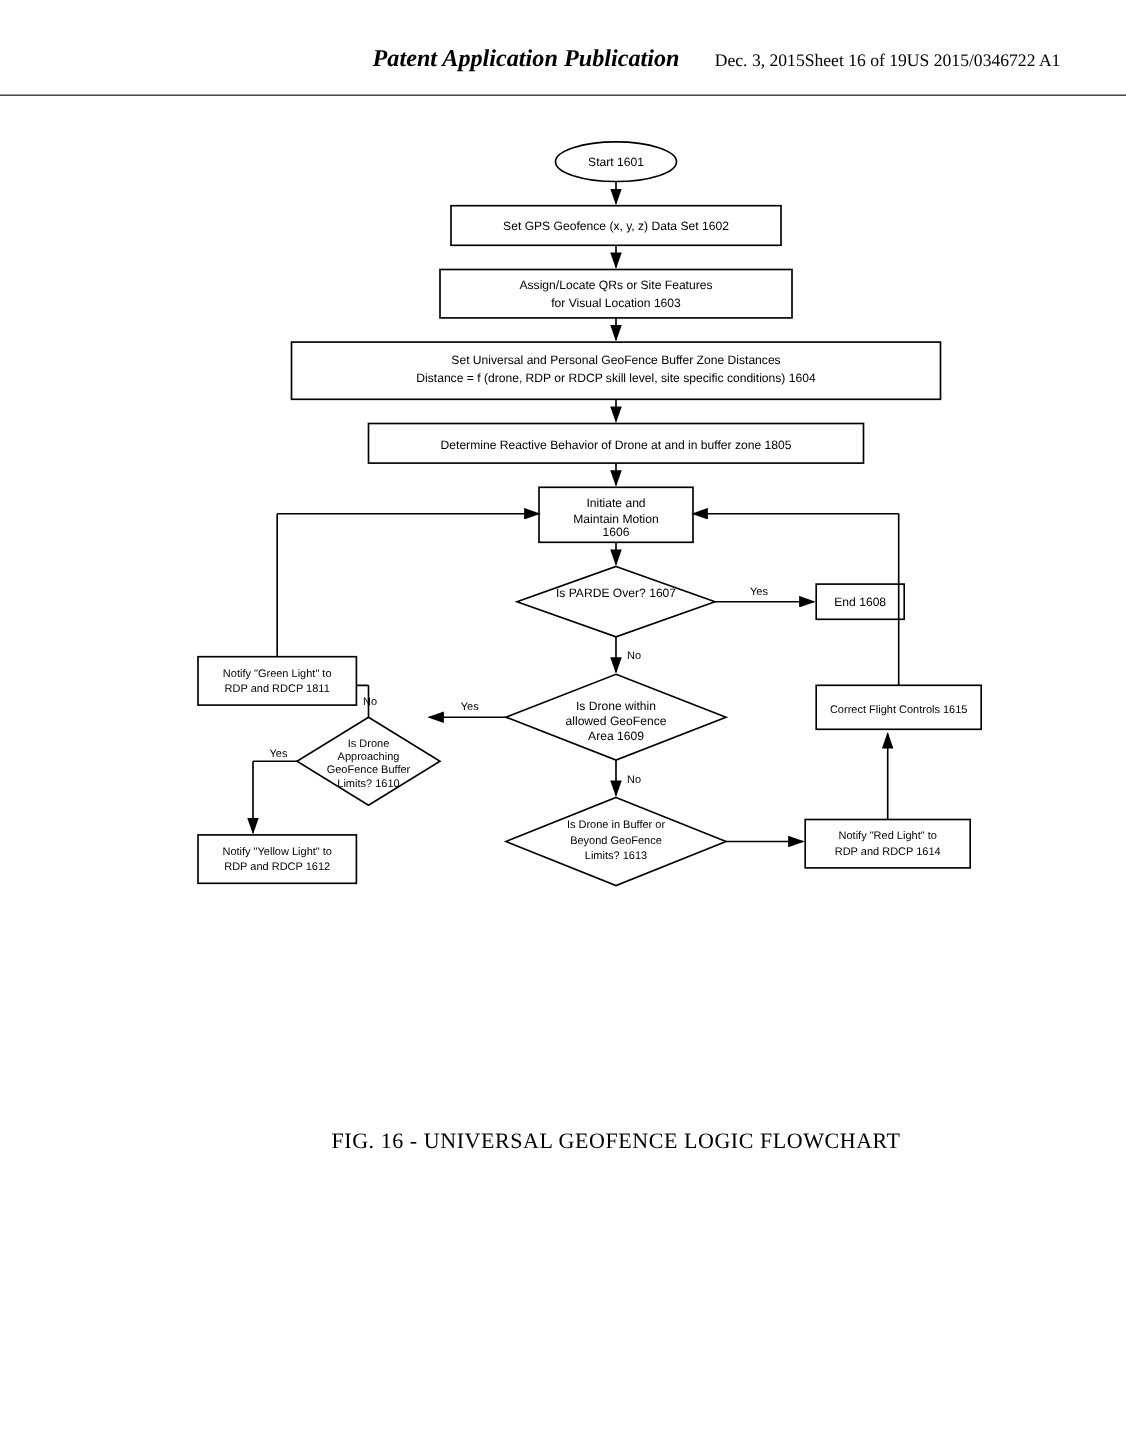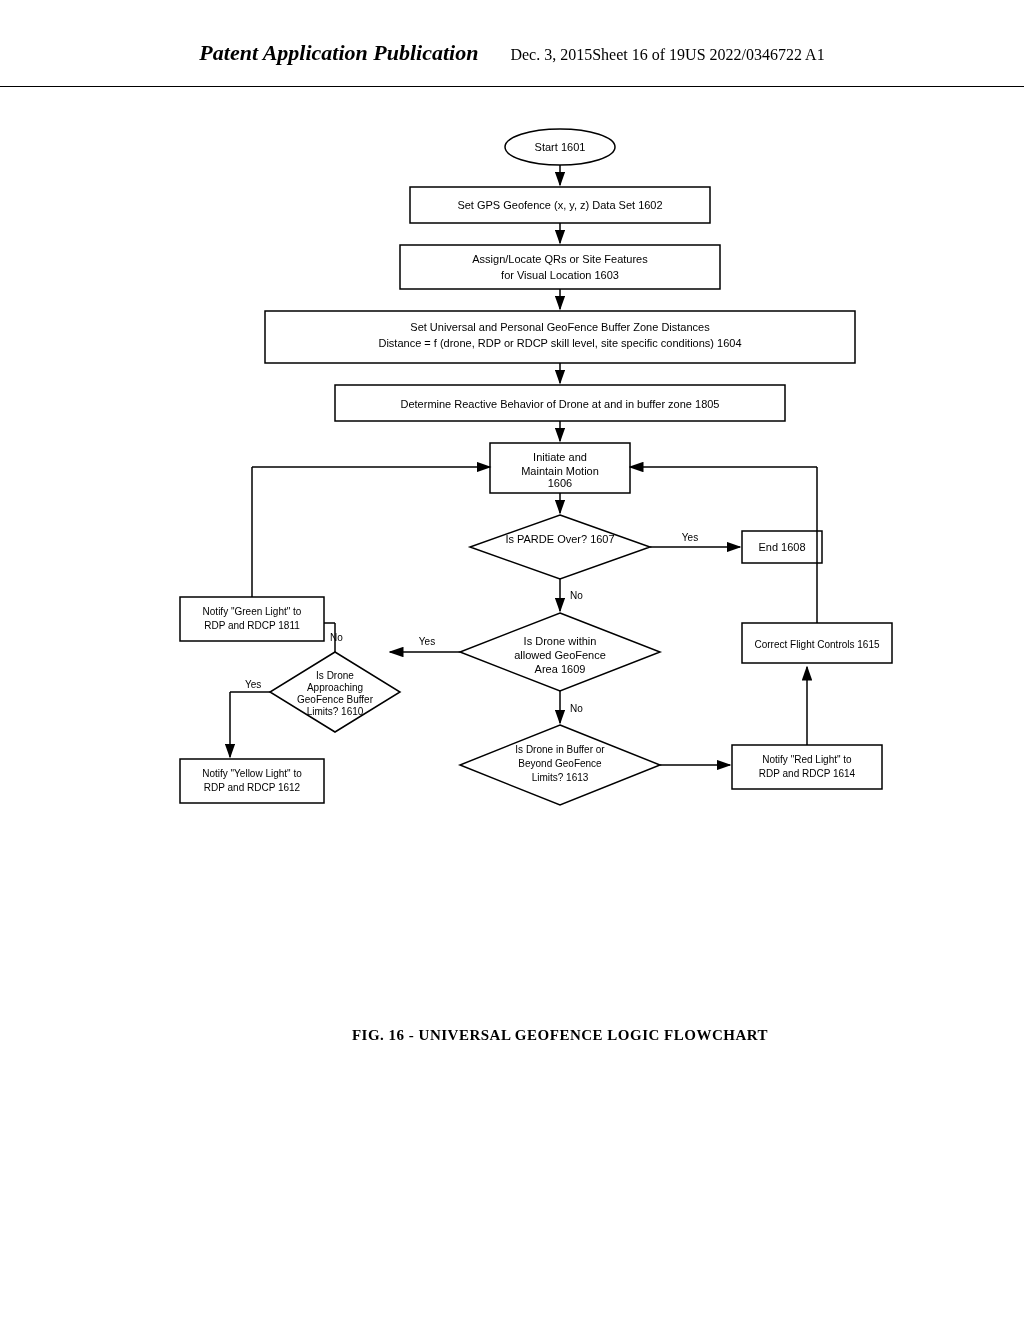--- a/index.html
+++ b/index.html
@@ -7,21 +7,21 @@
       background: #fff;
       font-family: 'Times New Roman', Times, serif;
       width: 1024px;
       min-height: 1320px;
       position: relative;
       overflow-x: hidden;
     }
 
     .page-header {
       display: flex;
-      justify-content: center;
+      justify-content: flex-end;
       align-items: baseline;
       padding: 40px 60px 20px 60px;
       border-bottom: 1px solid #000;
     }
 
     .header-title {
       font-size: 22px;
       font-weight: bold;
       font-style: italic;
     }
@@ -50,34 +50,34 @@
       margin-left: 48px;
     }
 
     svg.flowchart {
       width: 780px;
       height: 900px;
     }
 
     .figure-caption {
       text-align: center;
-      font-size: 15px;
-      font-weight: bold;
+      font-size: 20px;
+      font-weight: normal;
       margin-top: 10px;
       letter-spacing: 0.5px;
     }
   </style>
 </head>
 <body>
 
 <div class="page-header">
   <span class="header-title">Patent Application Publication</span>
   <span class="header-date">Dec. 3, 2015</span>
   <span class="header-sheet">Sheet 16 of 19</span>
-  <span class="header-patent">US 2022/0346722 A1</span>
+  <span class="header-patent">US 2015/0346722 A1</span>
 </div>
 
 <div class="diagram-area">
   <svg class="flowchart" viewBox="0 0 780 900">
     <defs>
       <marker id="arrowhead" markerWidth="10" markerHeight="7" refX="9" refY="3.5" orient="auto">
         <polygon points="0 0, 10 3.5, 0 7" fill="#000"></polygon>
       </marker>
     </defs>
 

